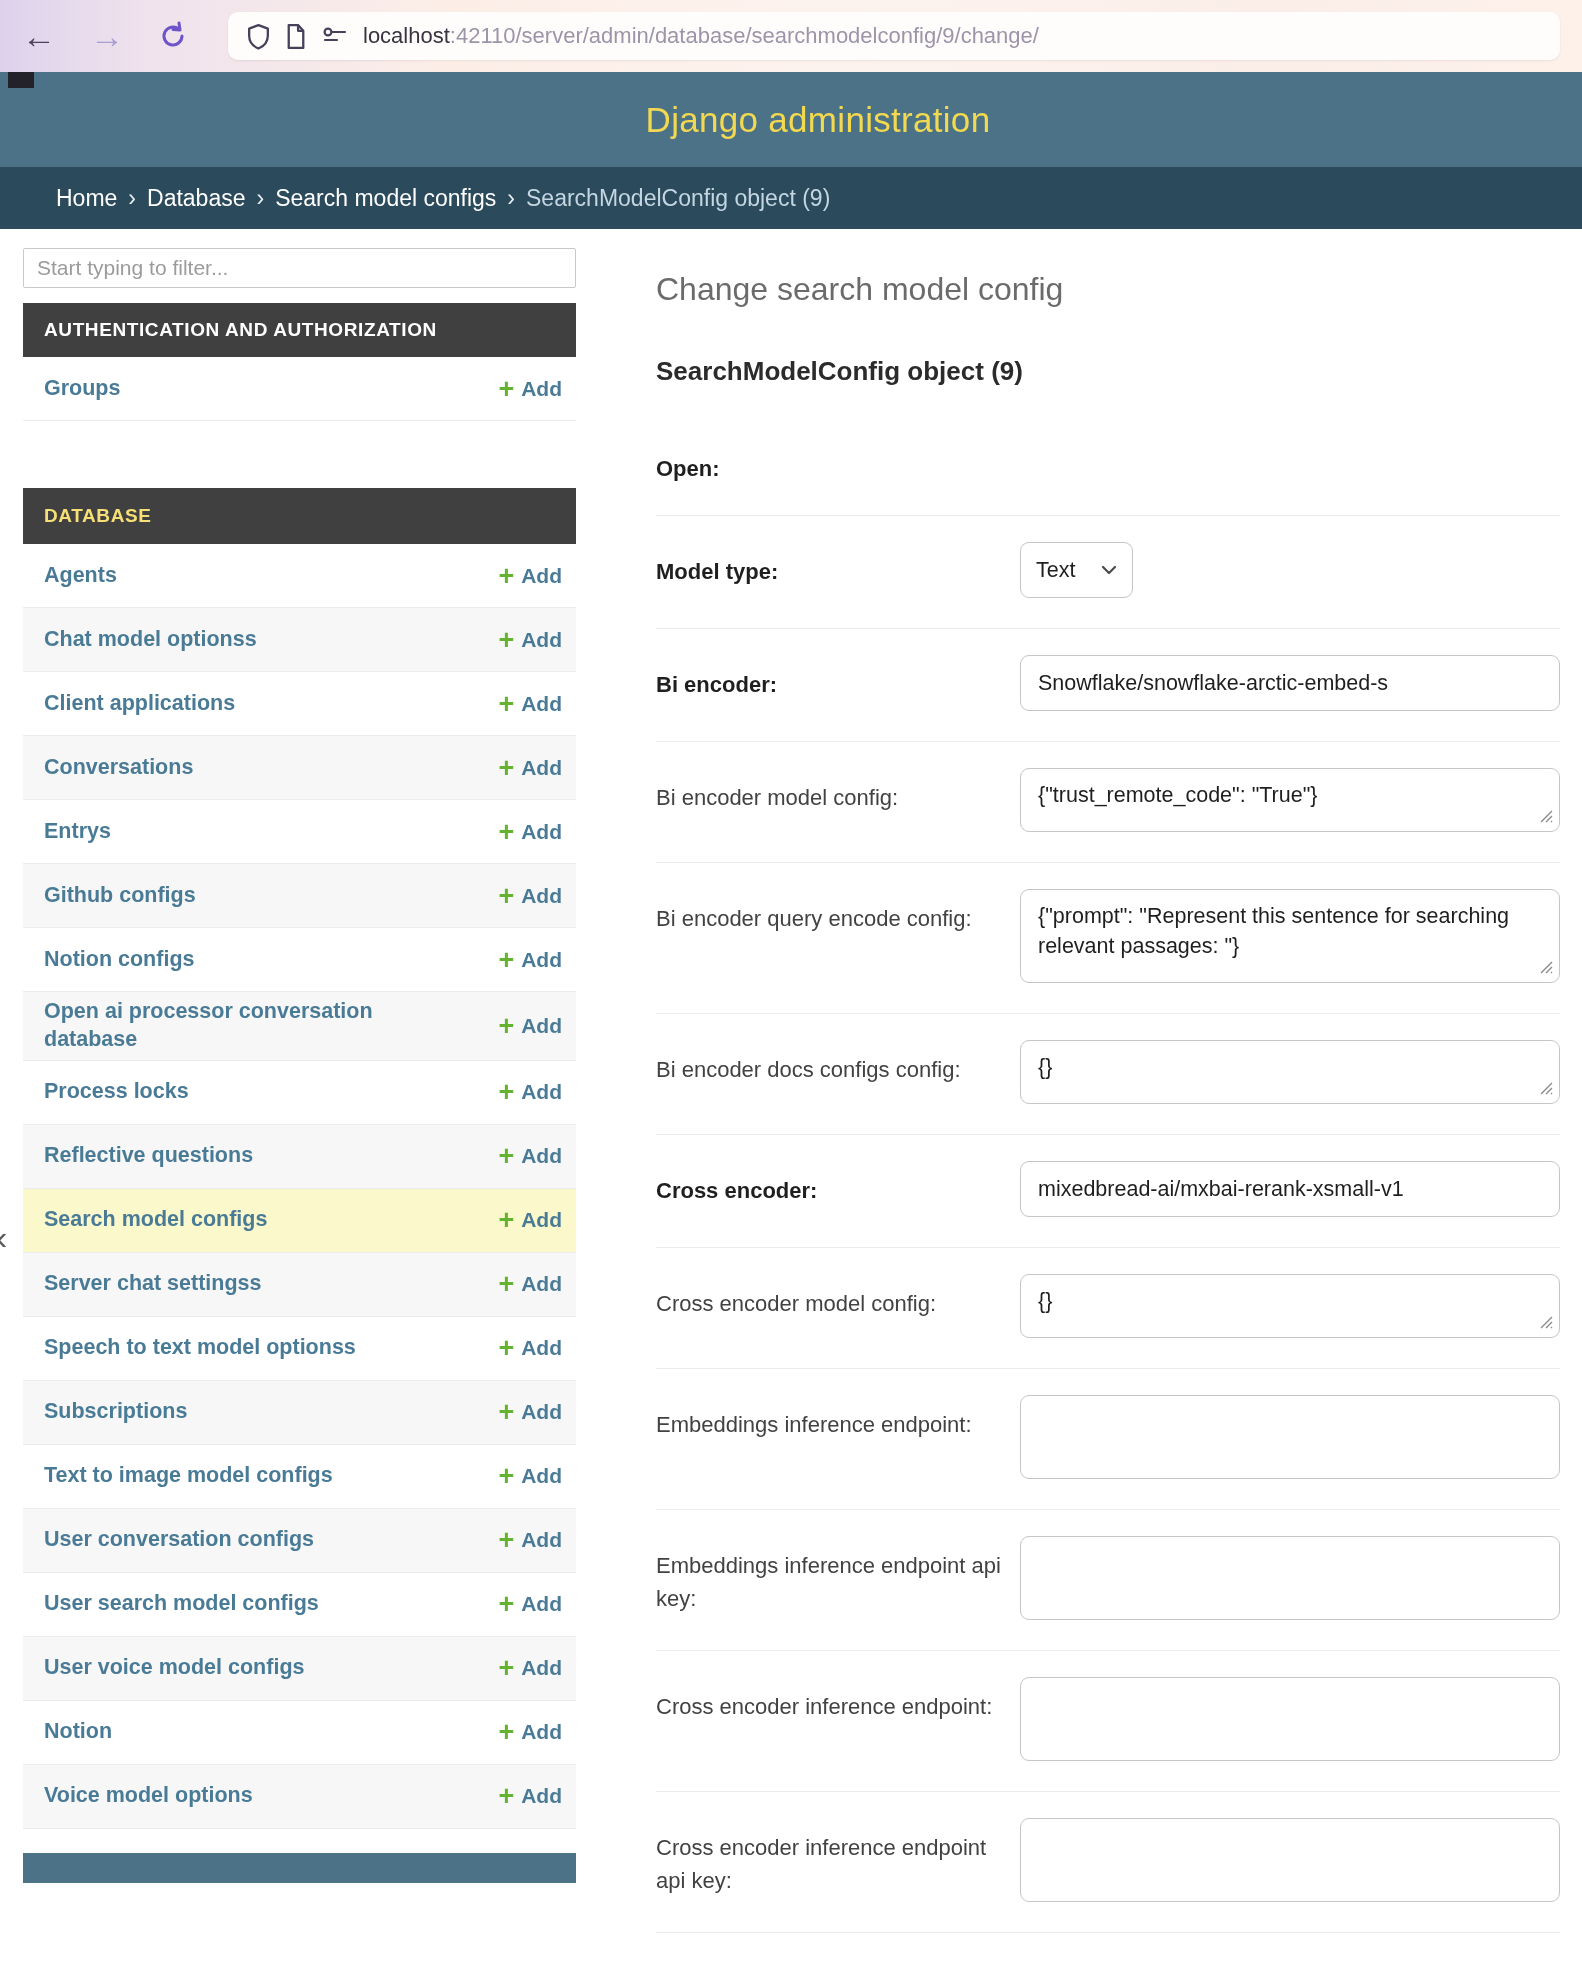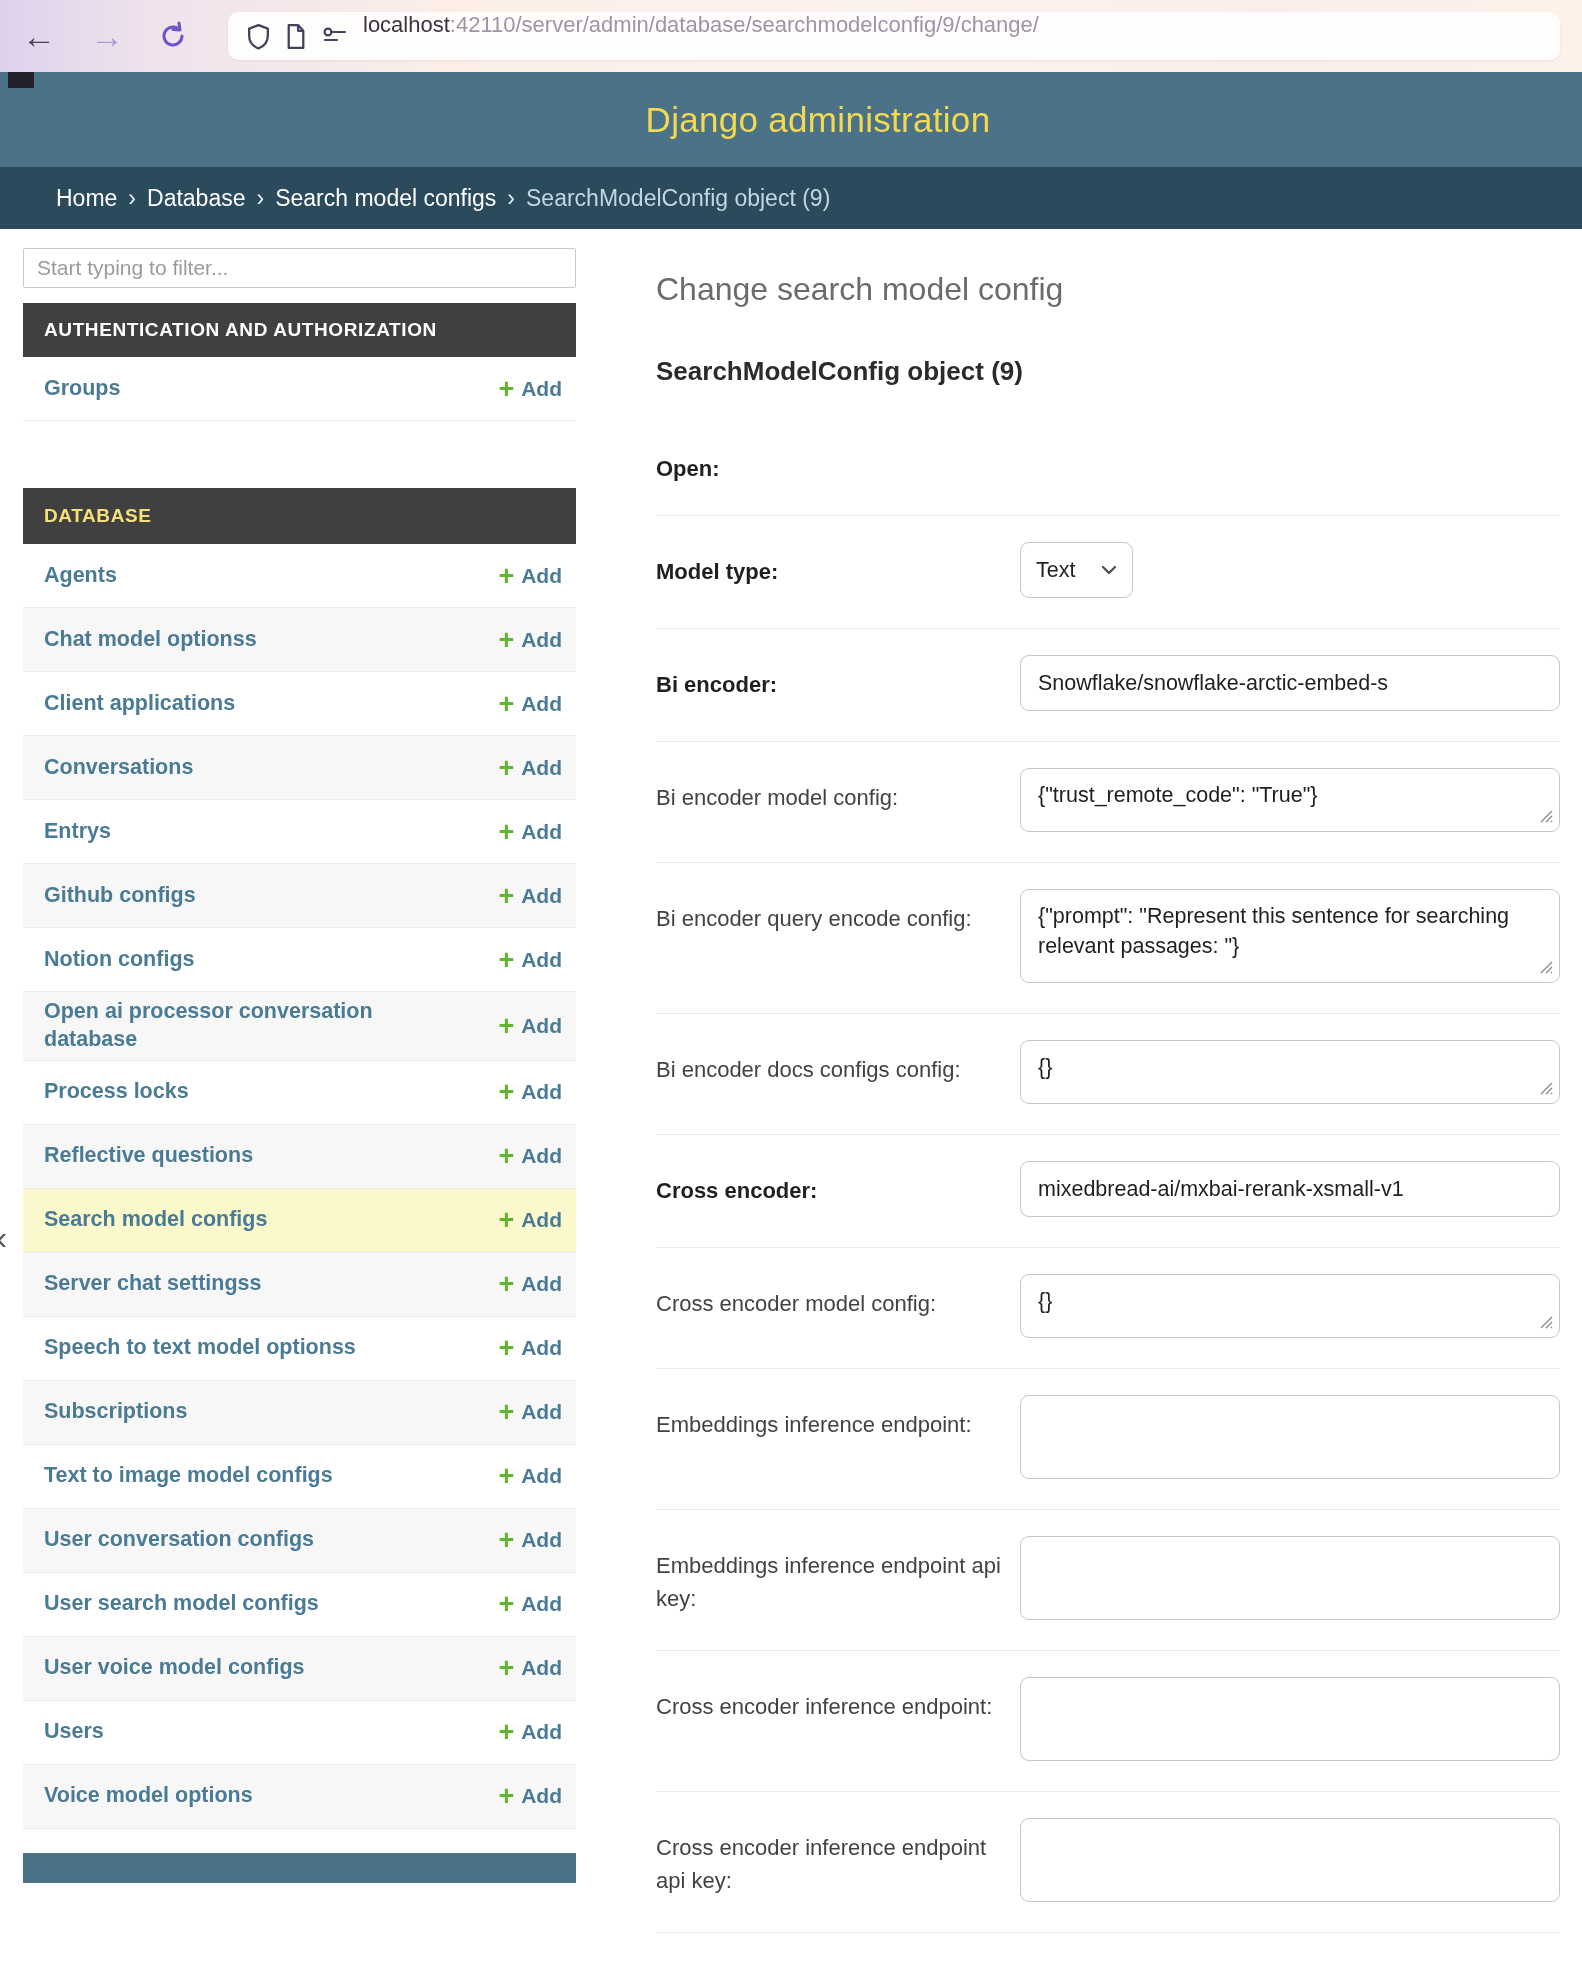--- a/index.html
+++ b/index.html
@@ -8,21 +8,21 @@
 
   
   .browser-bar { position:relative; height:72px;
     background:linear-gradient(90deg,#ddd2ec 0%,#efe2ed 9%,#fceee7 28%,#fdf3ee 55%,#fbeee9 80%,#fdf1ea 100%);
     display:flex; align-items:center; padding:0 22px; }
   .nav-btn { font-size:34px; line-height:1; margin-right:34px; cursor:pointer; }
   .back-btn { color:#4b435c; }
   .fwd-btn { color:#a89ed1; }
   .refresh-btn { margin-right:40px; display:flex; align-items:center; }
   .url-field { flex:1; height:48px; background:#fffdfc; border-radius:10px;
-    display:flex; padding:0 18px; gap:14px; box-shadow:0 1px 2px rgba(120,90,120,.12); }
+    display:flex; align-items:center; padding:0 18px; gap:14px; box-shadow:0 1px 2px rgba(120,90,120,.12); }
   .url-icon { display:flex; align-items:center; flex:none; }
   .url-text { font-size:22px; white-space:nowrap; overflow:hidden; }
   .url-host { color:#38333f; }
   .url-rest { color:#9c94a8; }
   .window-notch { position:absolute; left:8px; bottom:-16px; width:26px; height:16px; background:#23222a; }
 
   
   .site-header { height:95px; background:#4b7287; display:flex; align-items:center; padding-left:54px;justify-content:center; }
   .site-title { color:#f2d94f; font-size:35px; font-weight:500; letter-spacing:.3px; }
 
@@ -272,21 +272,21 @@
           </span>
       </div>
       <div class="model-row alt">
         <span class="model-link">User voice model configs</span>
         <span class="add-link">
             <span class="plus-glyph">+</span>
             <span>Add</span>
           </span>
       </div>
       <div class="model-row">
-        <span class="model-link">Users</span>
+        <span class="model-link">Notion</span>
         <span class="add-link">
             <span class="plus-glyph">+</span>
             <span>Add</span>
           </span>
       </div>
       <div class="model-row alt">
         <span class="model-link">Voice model options</span>
         <span class="add-link">
             <span class="plus-glyph">+</span>
             <span>Add</span>

